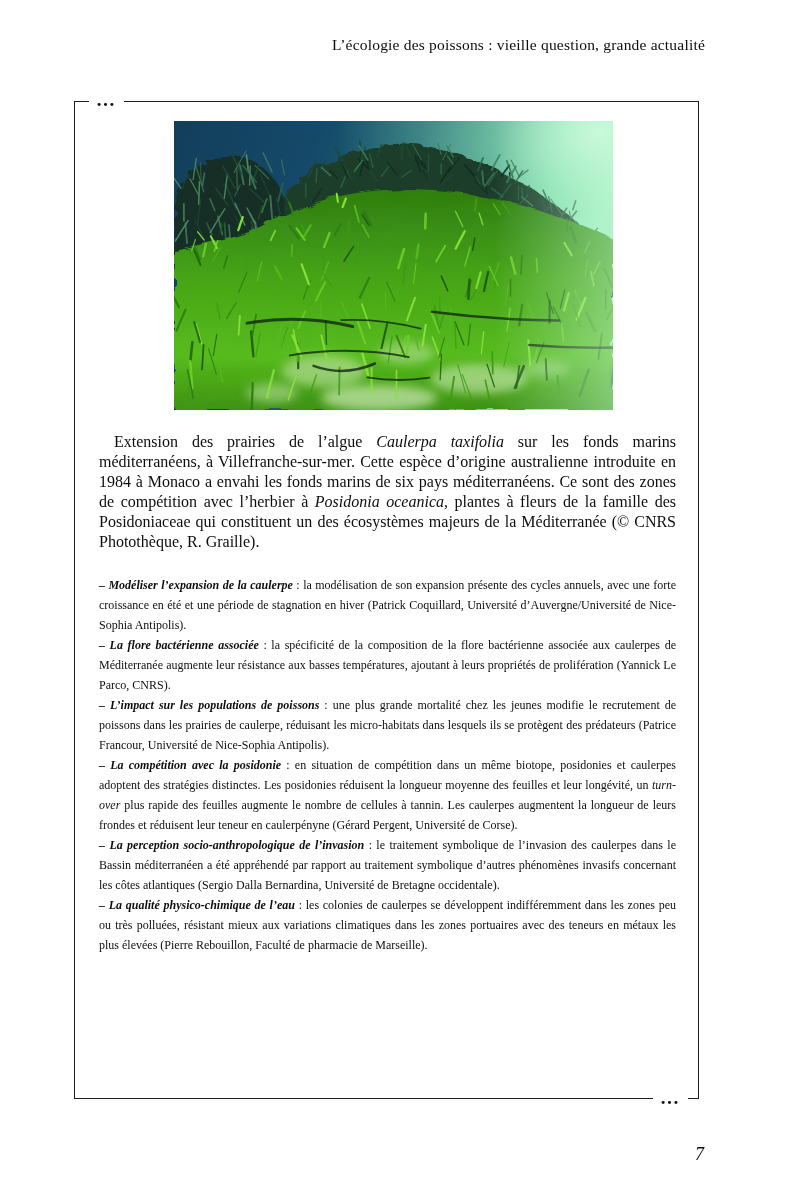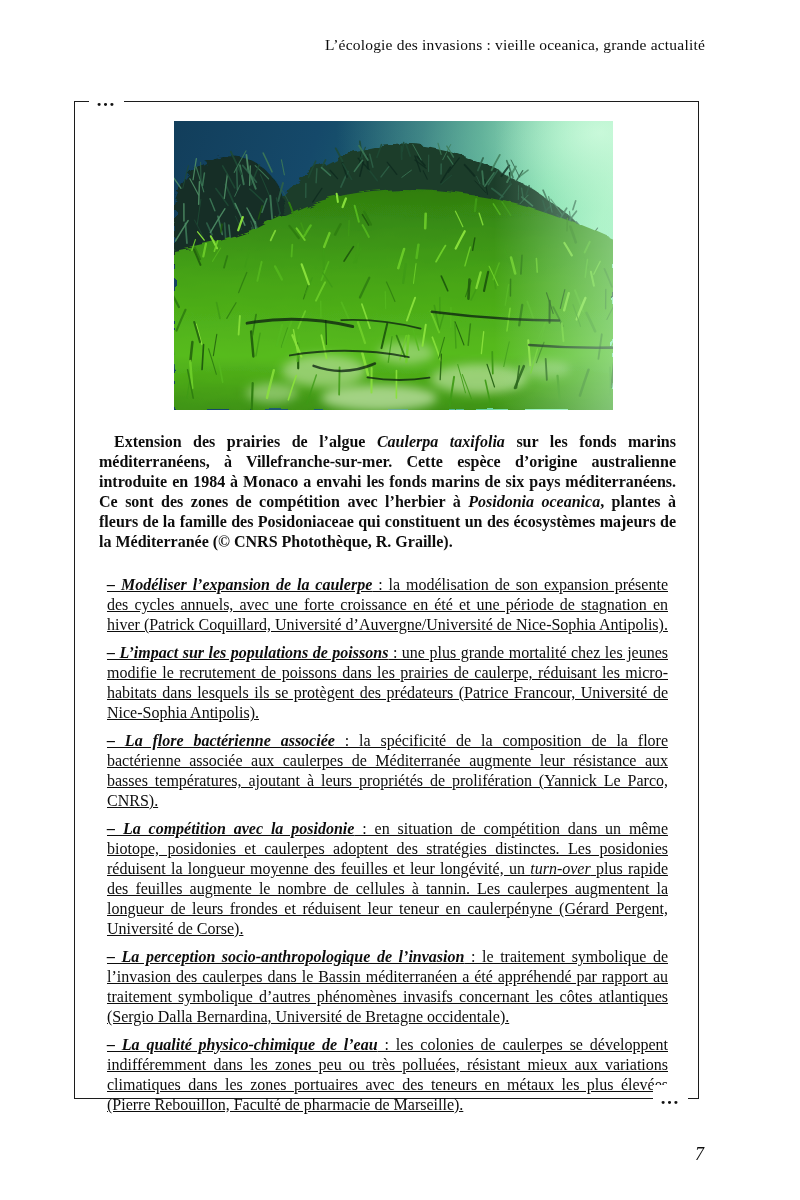--- a/index.html
+++ b/index.html
@@ -22,35 +22,35 @@
     font-weight:700;font-size:19px;letter-spacing:2px;line-height:26px;
     padding:0 7px;color:#111;
   }
   .cont-top{top:-15px;left:14px;}
   .cont-bottom{bottom:-13px;right:10px;}
   figure{margin:0;}
   .photo-wrap{width:439px;height:289px;margin-left:75px;overflow:hidden;}
   .photo-wrap svg{display:block;}
   .caption{
     margin:22px 0 0 0;font-size:16px;line-height:20px;
-    text-align:justify;text-indent:15px;hyphens:auto;font-weight:bold;
+    text-align:justify;text-indent:15px;hyphens:auto;
   }
   .items{margin-top:23px;}
-  .item{margin:8px;font-size:16px;line-height:20px;text-align:justify;hyphens:auto;text-decoration:underline;}
+  .item{margin:0;font-size:12px;line-height:20px;text-align:justify;hyphens:auto;}
   .run-i{font-style:italic;}
   .run-bi{font-style:italic;font-weight:700;}
   .page-number{
     position:absolute;top:1144px;right:96px;
     font-size:18px;font-style:italic;
   }
 </style>
 </head>
 <body>
 
-<div class="running-head">L’écologie des invasions : vieille oceanica, grande actualité</div>
+<div class="running-head">L’écologie des poissons : vieille question, grande actualité</div>
 
 <div class="panel">
   <span class="cont cont-top">…</span>
   <span class="cont cont-bottom">…</span>
 
   <figure>
     <div class="photo-wrap">
       <svg id="photo-svg" viewBox="0 0 439 289" width="439" height="289" preserveAspectRatio="none">
         <defs>
           <linearGradient id="waterGrad" x1="0" y1="0" x2="1" y2="0.22">
@@ -448,21 +448,21 @@
           </g>
         <rect x="320" width="119" height="289" fill="url(#hazeGrad)"></rect>
       </svg>
     </div>
   </figure>
 
   <p class="caption"><span>Extension des prairies de l’algue </span><span class="run-i">Caulerpa taxifolia</span><span> sur les fonds marins méditerranéens, à Villefranche-sur-mer. Cette espèce d’origine australienne introduite en 1984 à Monaco a envahi les fonds marins de six pays méditerranéens. Ce sont des zones de compétition avec l’herbier à </span><span class="run-i">Posidonia oceanica</span><span>, plantes à fleurs de la famille des Posidoniaceae qui constituent un des écosystèmes majeurs de la Méditerranée (© CNRS Photothèque, R. Graille).</span></p>
 
   <div class="items">
     <p class="item"><span class="run-bi">– Modéliser l’expansion de la caulerpe</span><span> : la modélisation de son expansion présente des cycles annuels, avec une forte croissance en été et une période de stagnation en hiver (Patrick Coquillard, Université d’Auvergne/Université de Nice-Sophia Antipolis).</span></p>
+    <p class="item"><span class="run-bi">– La flore bactérienne associée</span><span> : la spécificité de la composition de la flore bactérienne associée aux caulerpes de Méditerranée augmente leur résistance aux basses températures, ajoutant à leurs propriétés de prolifération (Yannick Le Parco, CNRS).</span></p>
     <p class="item"><span class="run-bi">– L’impact sur les populations de poissons</span><span> : une plus grande mortalité chez les jeunes modifie le recrutement de poissons dans les prairies de caulerpe, réduisant les micro-habitats dans lesquels ils se protègent des prédateurs (Patrice Francour, Université de Nice-Sophia Antipolis).</span></p>
-    <p class="item"><span class="run-bi">– La flore bactérienne associée</span><span> : la spécificité de la composition de la flore bactérienne associée aux caulerpes de Méditerranée augmente leur résistance aux basses températures, ajoutant à leurs propriétés de prolifération (Yannick Le Parco, CNRS).</span></p>
     <p class="item"><span class="run-bi">– La compétition avec la posidonie</span><span> : en situation de compétition dans un même biotope, posidonies et caulerpes adoptent des stratégies distinctes. Les posidonies réduisent la longueur moyenne des feuilles et leur longévité, un </span><span class="run-i">turn-over</span><span> plus rapide des feuilles augmente le nombre de cellules à tannin. Les caulerpes augmentent la longueur de leurs frondes et réduisent leur teneur en caulerpényne (Gérard Pergent, Université de Corse).</span></p>
     <p class="item"><span class="run-bi">– La perception socio-anthropologique de l’invasion</span><span> : le traitement symbolique de l’invasion des caulerpes dans le Bassin méditerranéen a été appréhendé par rapport au traitement symbolique d’autres phénomènes invasifs concernant les côtes atlantiques (Sergio Dalla Bernardina, Université de Bretagne occidentale).</span></p>
     <p class="item"><span class="run-bi">– La qualité physico-chimique de l’eau</span><span> : les colonies de caulerpes se développent indifféremment dans les zones peu ou très polluées, résistant mieux aux variations climatiques dans les zones portuaires avec des teneurs en métaux les plus élevées (Pierre Rebouillon, Faculté de pharmacie de Marseille).</span></p>
   </div>
 </div>
 
 <div class="page-number">7</div>
 
 </body></html>

